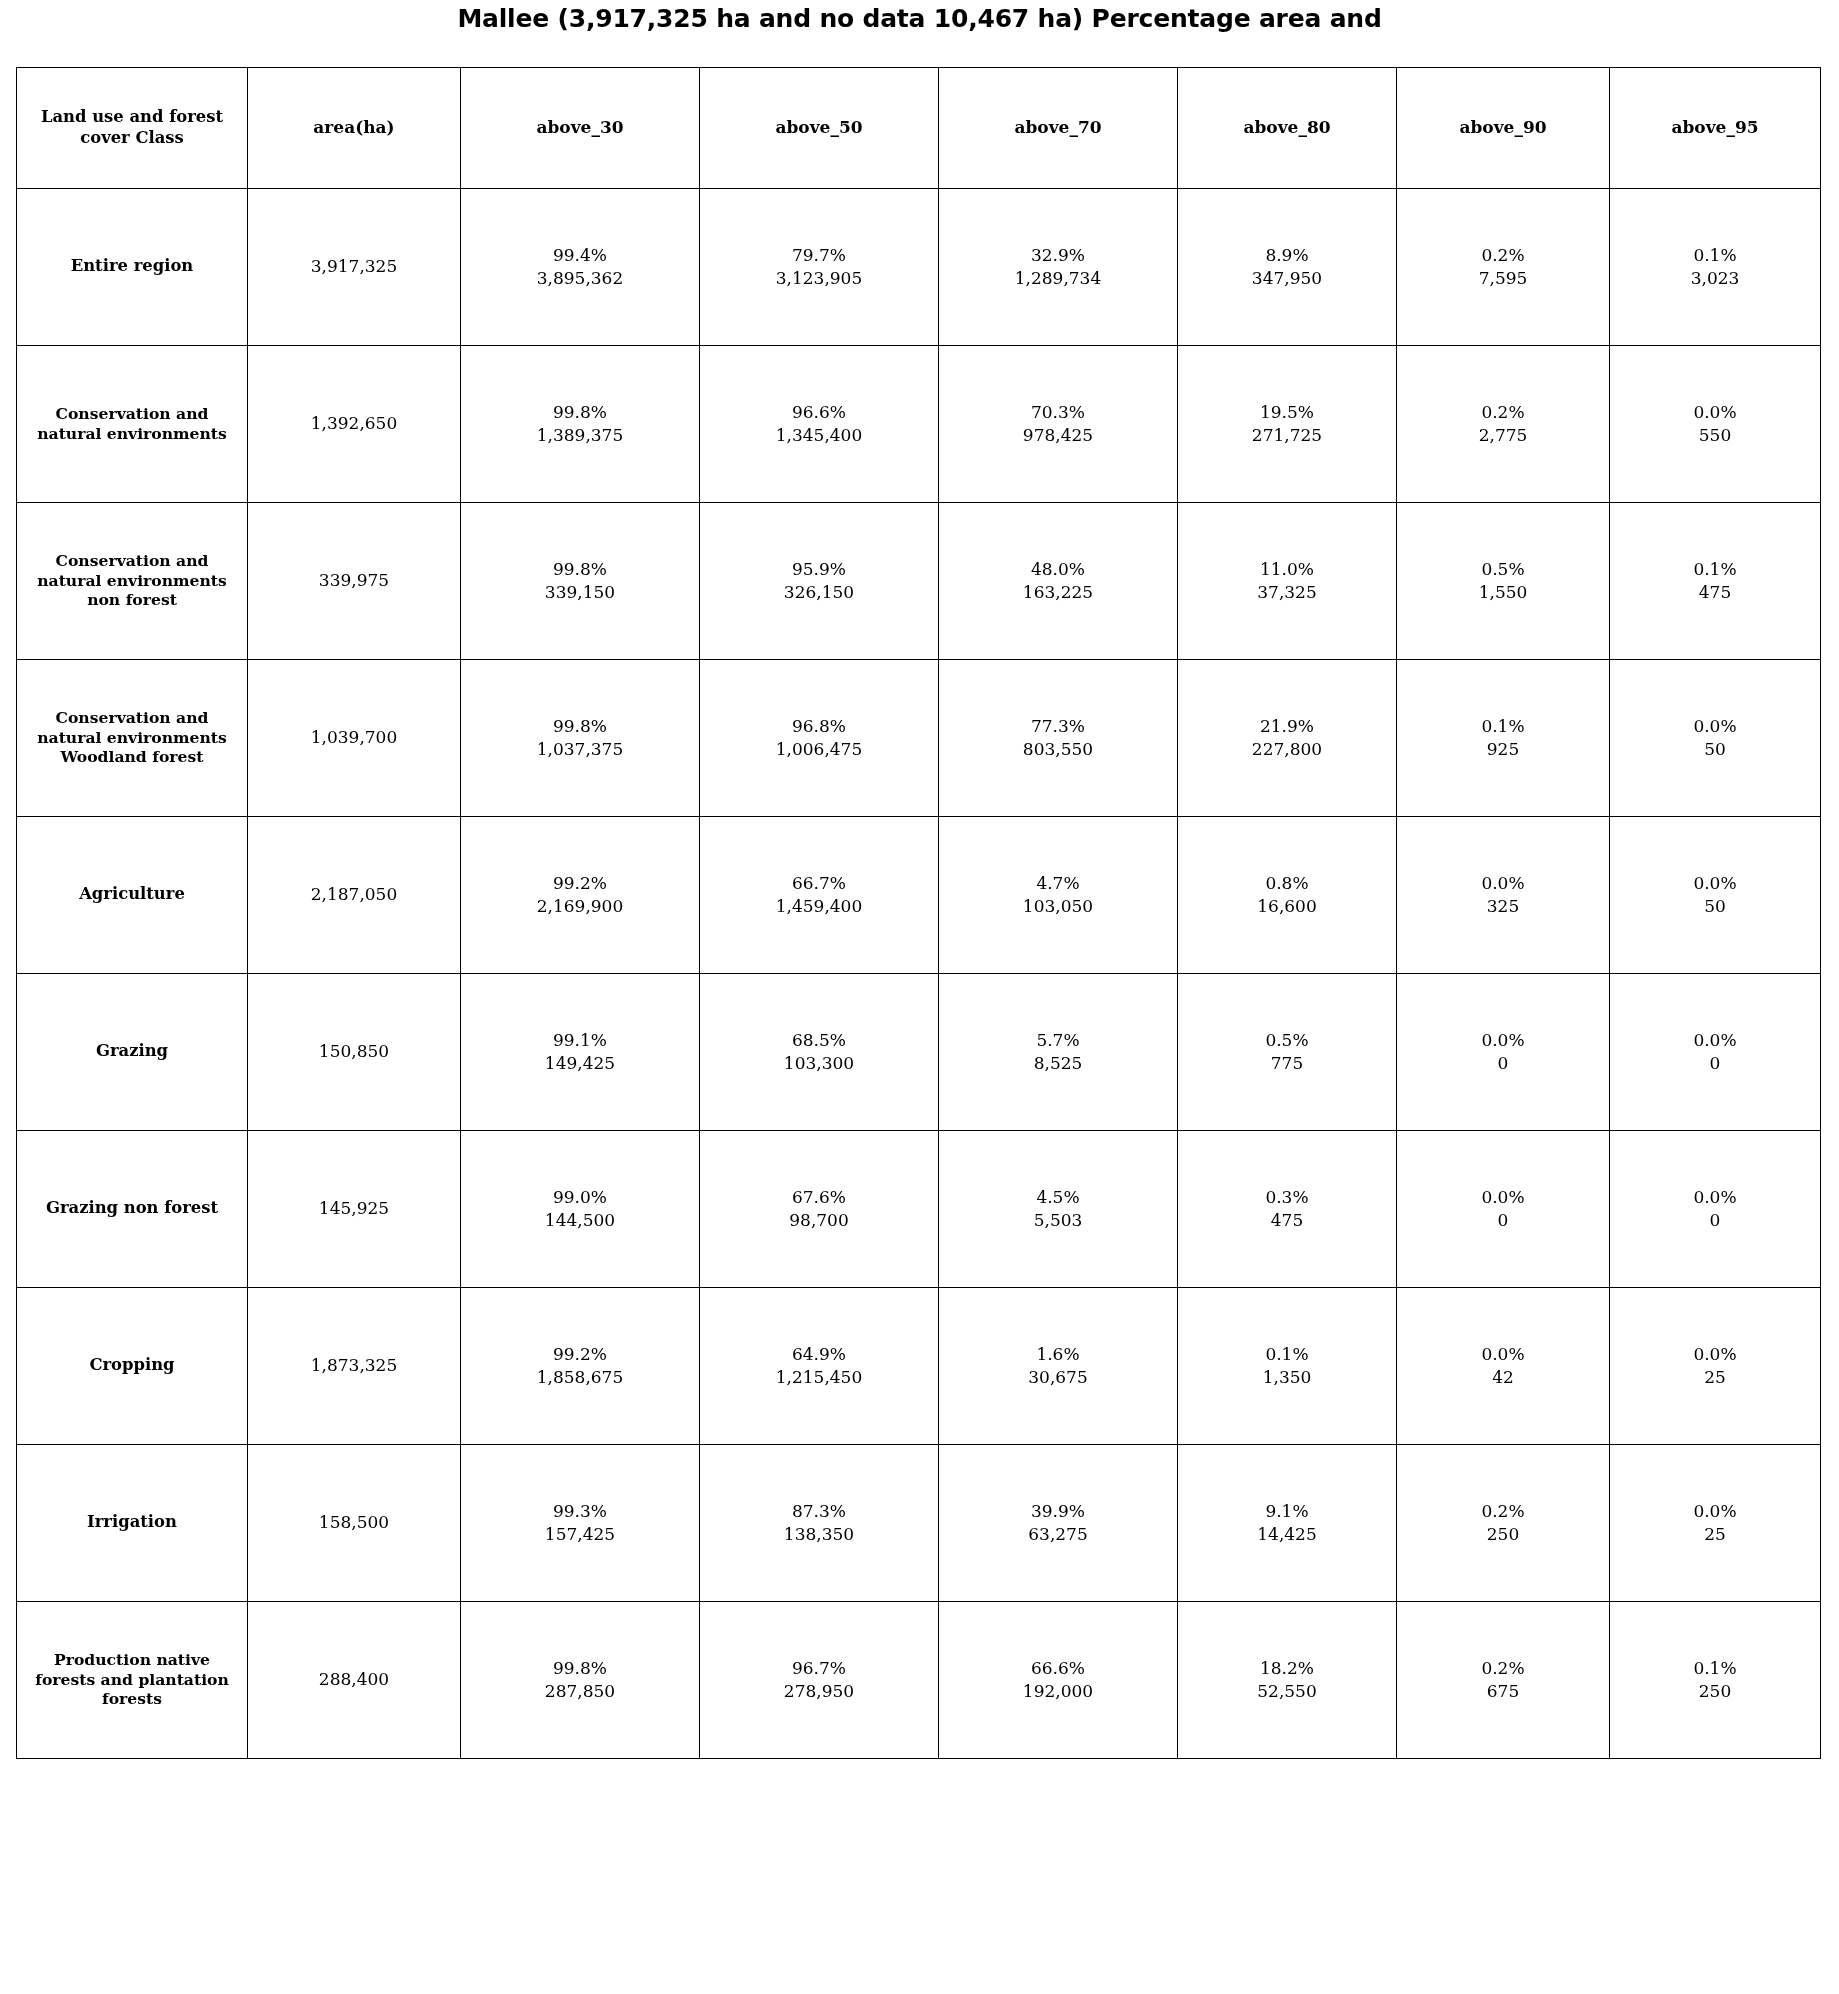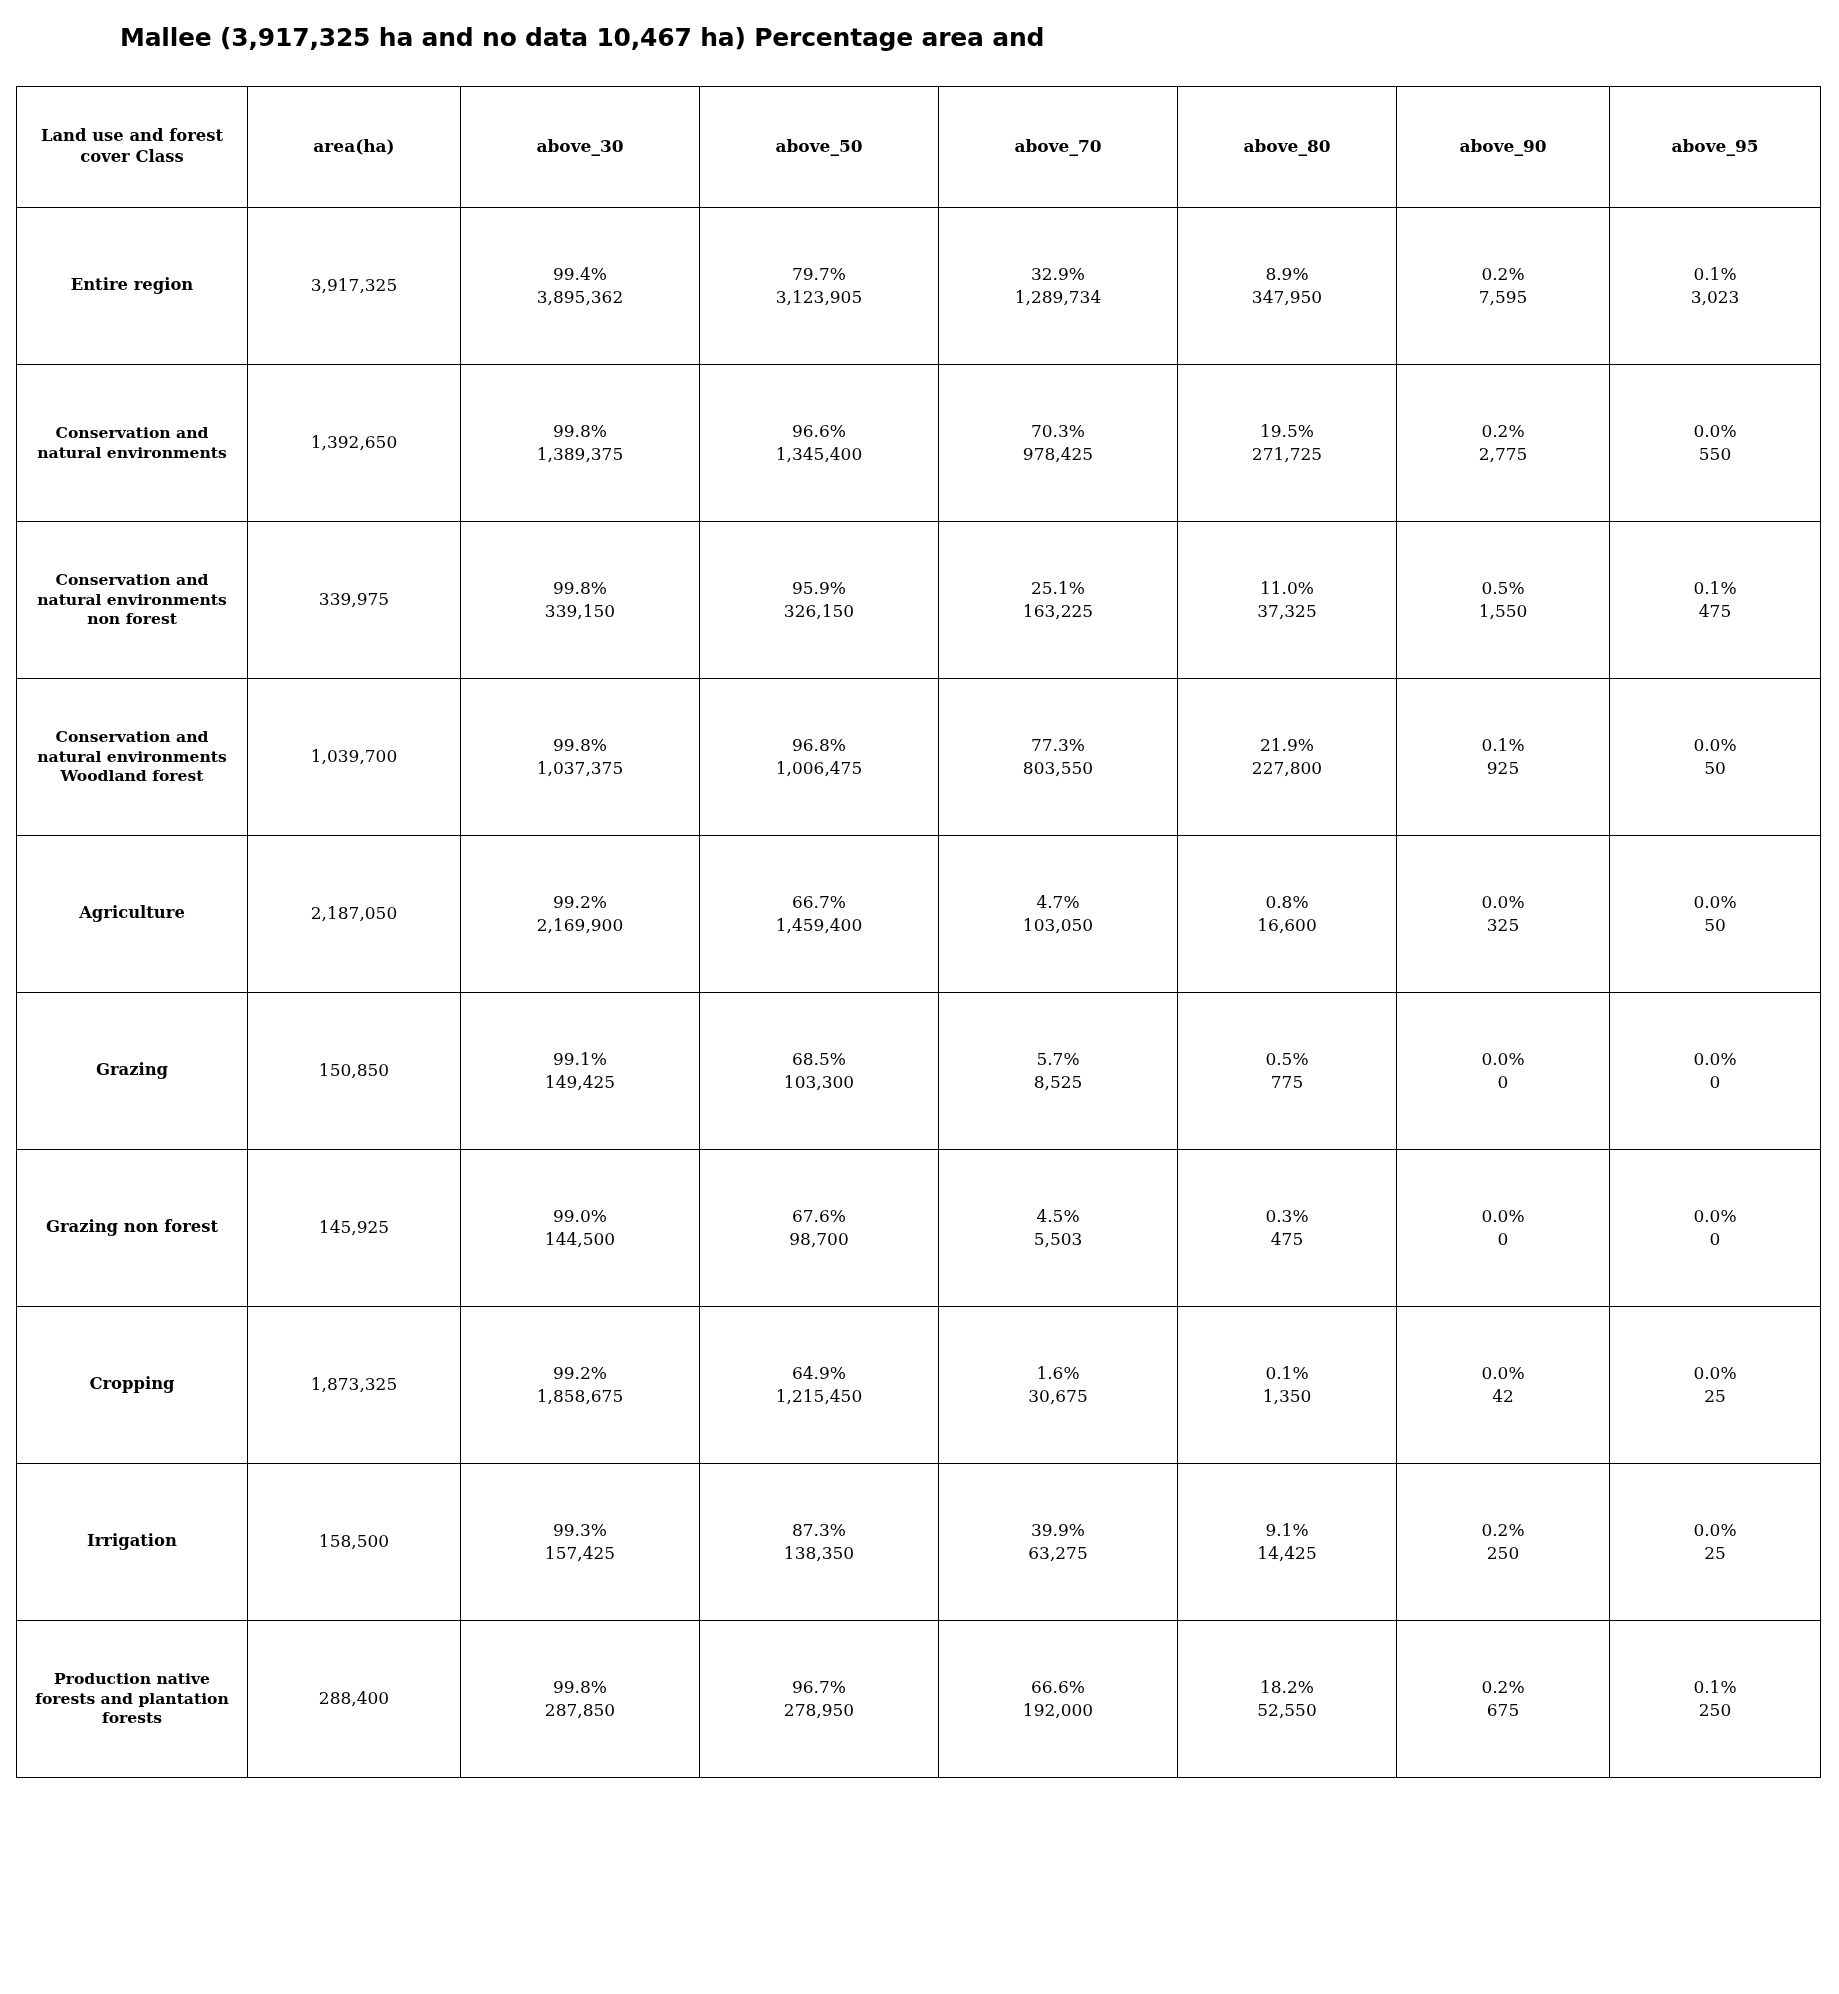--- a/index.html
+++ b/index.html
@@ -13,25 +13,26 @@
     color: #000000;
   }
   .page {
     width: 1839px;
     min-height: 2548px;
     position: relative;
     box-sizing: border-box;
     padding: 0;
   }
   .title {
+    text-align: center;
     font-family: "DejaVu Sans", sans-serif;
     font-weight: bold;
     font-size: 25px;
     line-height: 1.3;
-    padding: 22px 120px 0 120px;
+    padding: 3px 120px 0 120px;
     box-sizing: border-box;
     letter-spacing: -0.2px;
   }
   .title .line2 { display: block; }
 
   .table-wrap {
     margin: 31px 16px 0 16px;
   }
   table.data {
     border-collapse: collapse;
@@ -185,21 +186,21 @@
           <td class="val">339,975</td>
           <td class="val">
             <span class="pct">99.8%</span>
             <span class="ha">339,150</span>
           </td>
           <td class="val">
             <span class="pct">95.9%</span>
             <span class="ha">326,150</span>
           </td>
           <td class="val">
-            <span class="pct">25.1%</span>
+            <span class="pct">48.0%</span>
             <span class="ha">163,225</span>
           </td>
           <td class="val">
             <span class="pct">11.0%</span>
             <span class="ha">37,325</span>
           </td>
           <td class="val">
             <span class="pct">0.5%</span>
             <span class="ha">1,550</span>
           </td>

